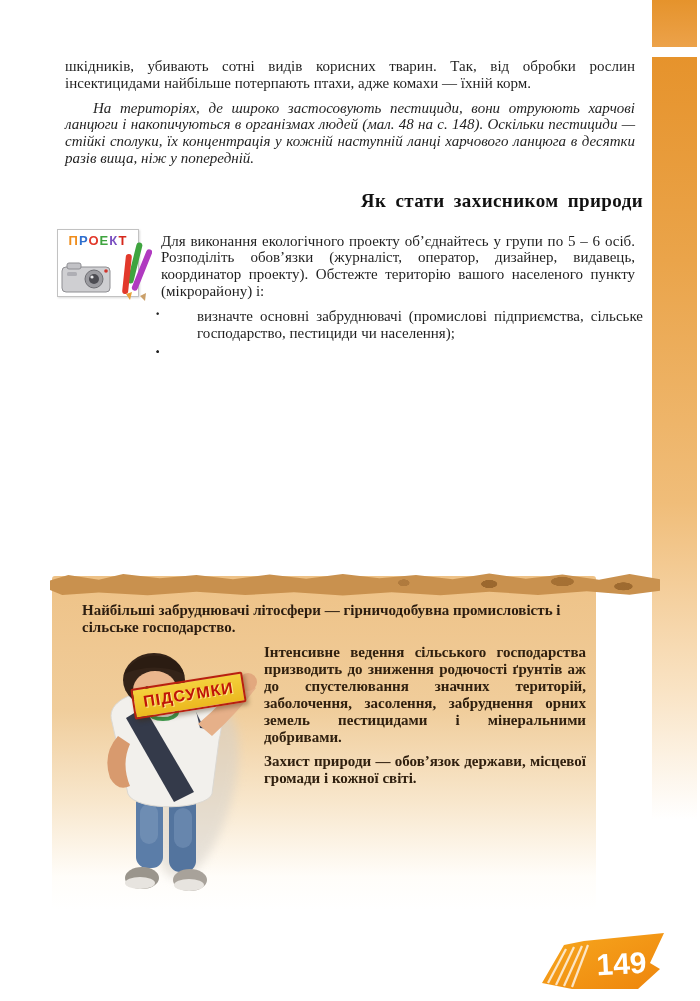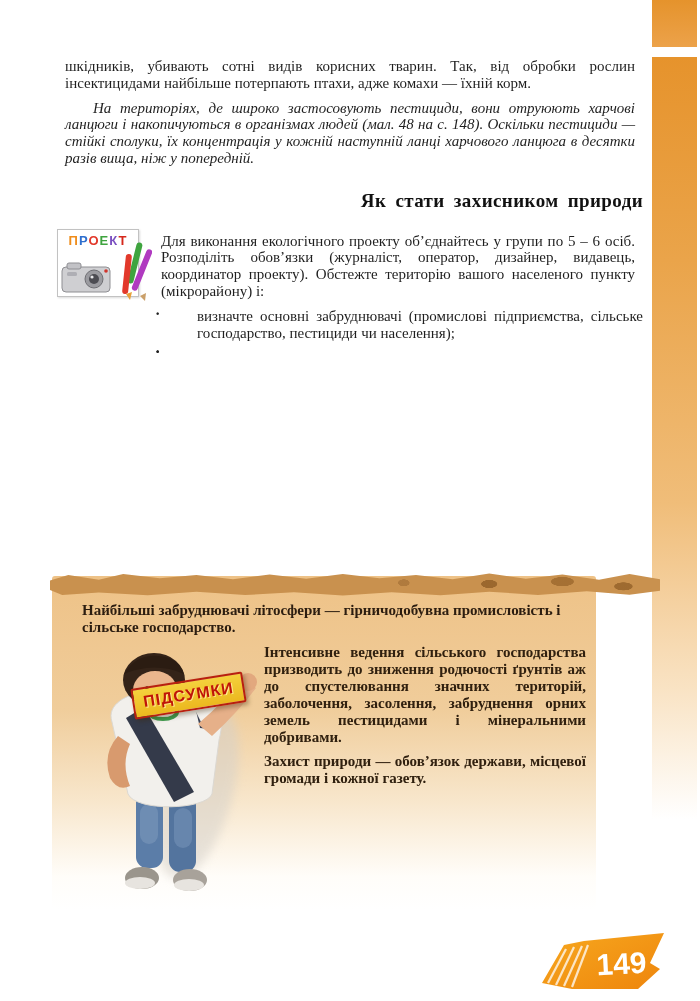--- a/index.html
+++ b/index.html
@@ -197,21 +197,21 @@
           <ellipse cx="89" cy="46" rx="22" ry="19" fill="#eab68d"></ellipse>
           <path d="M58,30 Q70,10 92,12 Q112,13 118,30 Q100,22 80,24 Q66,26 58,30" fill="#2b1c12"></path>
           <circle cx="81" cy="44" r="1.8" fill="#2a1c12"></circle>
           <circle cx="97" cy="44" r="1.8" fill="#2a1c12"></circle>
           <path d="M82,56 Q89,60 96,56" stroke="#8a5a3c" stroke-width="1.6" fill="none"></path>
         </svg>
         <div class="banner">ПІДСУМКИ</div>
       </div>
       <div class="summary-texts">
         <p>Інтенсивне ведення сільського господарства призводить до зниження родючості ґрунтів аж до спустелювання значних територій, заболочення, засолення, забруднення орних земель пестицидами і мінеральними добривами.</p>
-        <p>Захист природи — обов’язок держави, місцевої громади і кожної газету.</p>
+        <p>Захист природи — обов’язок держави, місцевої громади і кожної світі.</p>
       </div>
     </div>
   </div>
 
   <svg class="page-badge" viewBox="0 0 138 64">
     <defs>
       <linearGradient id="badgeGrad" x1="0" y1="0" x2="1" y2="1">
         <stop offset="0" stop-color="#f7a81f"></stop>
         <stop offset="1" stop-color="#ee850c"></stop>
       </linearGradient>

